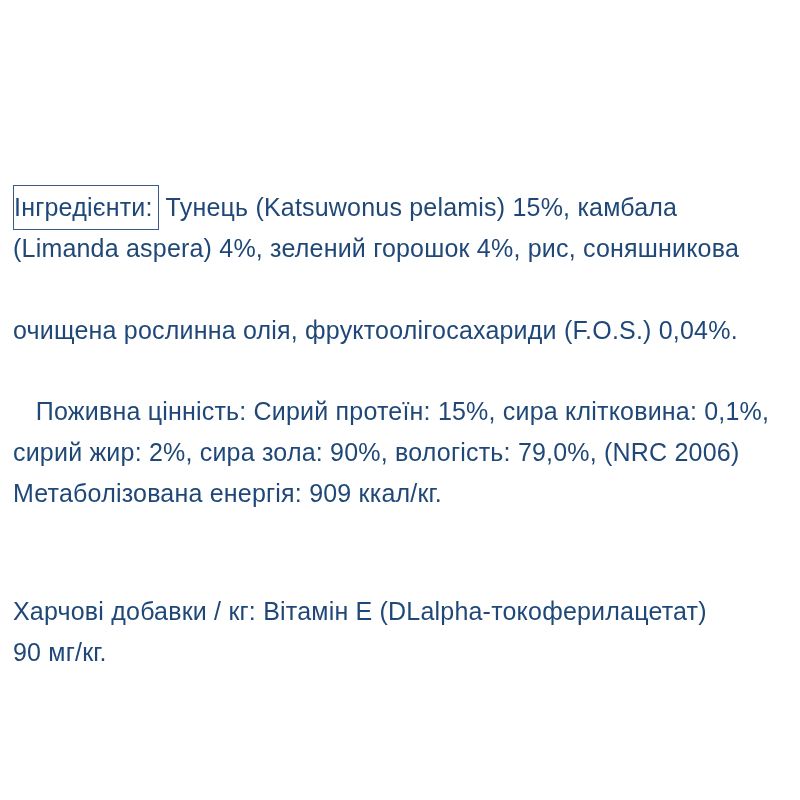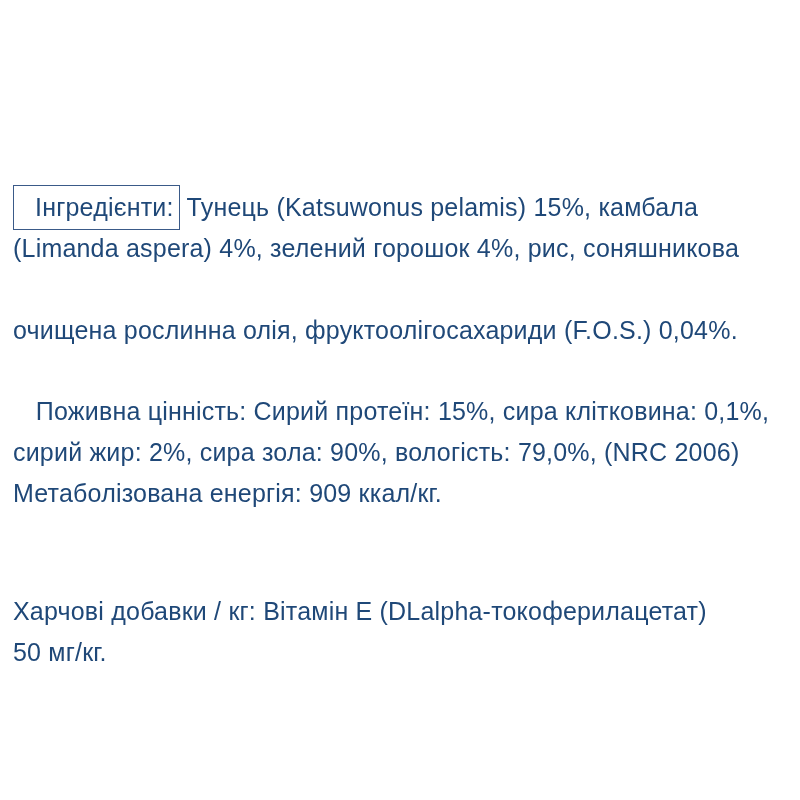--- a/index.html
+++ b/index.html
@@ -29,21 +29,21 @@
     margin: 0;
     padding: 0;
   }
   .para.nutrition { margin-top: 40px; }
   .para.additives { margin-top: 77px; }
   .line {
     white-space: nowrap;
   }
   .boxed-heading {
     border: 1px solid #3a5a88;
-    padding: 7px 5px 8px 21px;
+    padding: 7px 5px 8px 0;
     margin-right: 7px;
   }
 </style>
 </head>
 <body>
 
 <div class="sheet">
   <div class="text-block">
 
     <p class="para ingredients">
@@ -53,17 +53,17 @@
     </p>
 
     <p class="para nutrition">
       <span class="line" style="display: block; text-align: center;">Поживна цінність: Сирий протеїн: 15%, сира клітковина: 0,1%,</span>
       <span class="line" style="display: block;">сирий жир: 2%, сира зола: 90%, вологість: 79,0%, (NRC 2006)</span>
       <span class="line" style="display: block;">Метаболізована енергія: 909 ккал/кг.</span>
     </p>
 
     <p class="para additives">
       <span class="line" style="display: block;">Харчові добавки / кг: Вітамін Е (DLalpha-токоферилацетат)</span>
-      <span class="line" style="display: block;">50 мг/кг.</span>
+      <span class="line" style="display: block;">90 мг/кг.</span>
     </p>
 
   </div>
 </div>
 
 </body></html>

